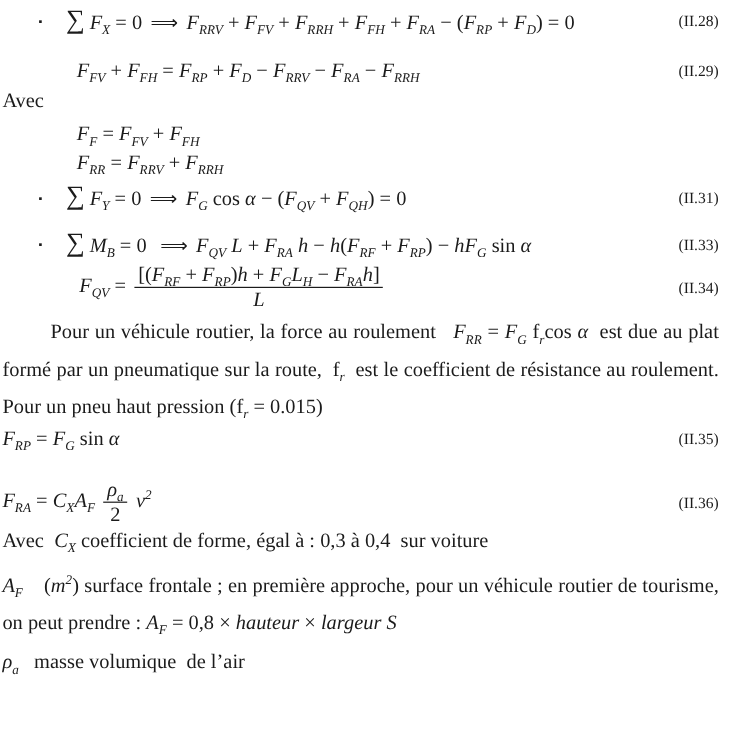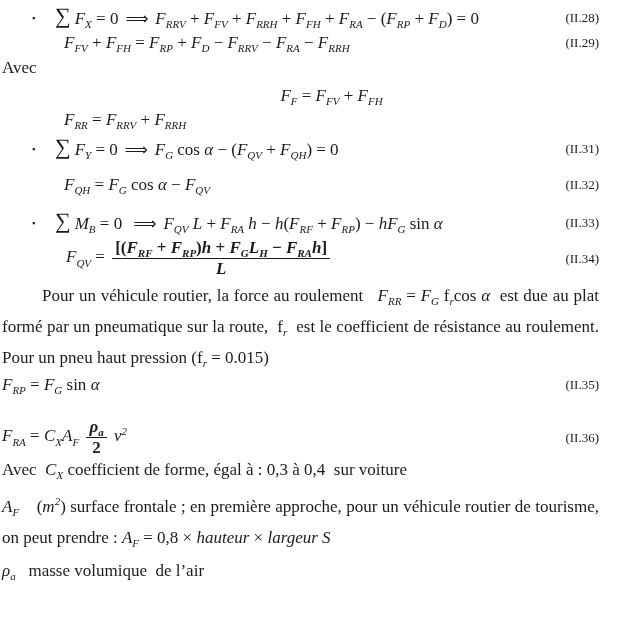--- a/index.html
+++ b/index.html
@@ -10,37 +10,37 @@
   .content{flex:0 1 auto;}
   .eqnum{margin-left:auto;font-size:13px;white-space:nowrap;padding-left:8px;}
   
   .mt{font-style:normal;}
   .mi{font-style:italic;}
   sub.ms{font-style:italic;font-size:11px;line-height:0;}
   sup.mp{font-style:italic;font-size:11px;line-height:0;}
   .msum{font-size:22px;font-style:normal;margin-right:4px;position:relative;top:-1px;}
   .marr{font-family:"DejaVu Sans",sans-serif;margin:0 7px;font-size:16px;}
   .bullet{display:inline-block;width:23px;font-size:9px;vertical-align:middle;}
-  .frac{display:inline-flex;flex-direction:column;align-items:center;vertical-align:middle;margin:0 3px;font-weight:bold;}
+  .frac{display:inline-flex;flex-direction:column;align-items:center;vertical-align:middle;margin:0 3px;}
   .fr-num{line-height:20px;padding:0 3px;white-space:nowrap;}
   .fr-den{line-height:20px;border-top:1px solid #1b1b1b;align-self:stretch;text-align:center;}
   
   .kind-bullet-eq{padding-left:30px;}
   .kind-eq{padding-left:62px;}
   .kind-eq-frac{padding-left:64px;gap:24px;}
   .kind-eq-left{padding-left:0;}
   .kind-text{padding-left:0;}
   .kind-text-indent{padding-left:48px;}
   .kind-para{display:block;text-align:justify;line-height:31px;font-size:17px;}
   
   .row-0{margin-top:5px;}
-  .row-1{margin-top:0;}
+  .row-1{margin-top:16px;}
   .row-2{margin-top:0;}
   .row-3{margin-top:1px;}
-  .row-4{margin-top:4px;justify-content:center;}
+  .row-4{margin-top:4px;}
   .row-5{margin-top:0;}
   .row-6{margin-top:4px;}
   .row-7{margin-top:11px;}
   .row-8{margin-top:13px;}
   .row-9{margin-top:2px;}
   .row-10{margin-top:1px;text-indent:40px;}
   .row-11{margin-top:0;gap:45px;}
   .row-12{margin-top:0;}
   .row-13{margin-top:20px;}
   .row-14{margin-top:0;}
@@ -68,24 +68,20 @@
         <span class="content"><span class="mi">F</span><sub class="ms">F</sub><span class="mt"> = </span><span class="mi">F</span><sub class="ms">FV</sub><span class="mt"> + </span><span class="mi">F</span><sub class="ms">FH</sub></span>
       </div>
       <div class="row kind-eq row-5">
         <span class="content"><span class="mi">F</span><sub class="ms">RR</sub><span class="mt"> = </span><span class="mi">F</span><sub class="ms">RRV</sub><span class="mt"> + </span><span class="mi">F</span><sub class="ms">RRH</sub></span>
       </div>
       <div class="row kind-bullet-eq row-6">
         <span class="bullet">▪</span>
         <span class="content"><span class="msum">∑</span><span class="mi">F</span><sub class="ms">Y</sub><span class="mt"> = 0</span><span class="marr">⟹</span><span class="mi">F</span><sub class="ms">G</sub><span class="mt"> cos </span><span class="mi">α</span><span class="mt"> − (</span><span class="mi">F</span><sub class="ms">QV</sub><span class="mt"> + </span><span class="mi">F</span><sub class="ms">QH</sub><span class="mt">) = 0</span></span>
         <span class="eqnum">(II.31)</span>
       </div>
-      <div class="row kind-eq row-7">
-        <span class="content"><span class="mi">F</span><sub class="ms">QH</sub><span class="mt"> = </span><span class="mi">F</span><sub class="ms">G</sub><span class="mt"> cos </span><span class="mi">α</span><span class="mt"> − </span><span class="mi">F</span><sub class="ms">QV</sub></span>
-        <span class="eqnum">(II.32)</span>
-      </div>
       <div class="row kind-bullet-eq row-8">
         <span class="bullet">▪</span>
         <span class="content"><span class="msum">∑</span><span class="mi">M</span><sub class="ms">B</sub><span class="mt"> = 0 </span><span class="marr">⟹</span><span class="mi">F</span><sub class="ms">QV</sub><span class="mt"> </span><span class="mi">L</span><span class="mt"> + </span><span class="mi">F</span><sub class="ms">RA</sub><span class="mt"> </span><span class="mi">h</span><span class="mt"> − </span><span class="mi">h</span><span class="mt">(</span><span class="mi">F</span><sub class="ms">RF</sub><span class="mt"> + </span><span class="mi">F</span><sub class="ms">RP</sub><span class="mt">) − </span><span class="mi">h</span><span class="mi">F</span><sub class="ms">G</sub><span class="mt"> sin </span><span class="mi">α</span></span>
         <span class="eqnum">(II.33)</span>
       </div>
       <div class="row kind-eq-frac row-9">
         <span class="content"><span class="mi">F</span><sub class="ms">QV</sub><span class="mt"> = </span><span class="frac">
             <span class="fr-num"><span class="mt">[(</span><span class="mi">F</span><sub class="ms">RF</sub><span class="mt"> + </span><span class="mi">F</span><sub class="ms">RP</sub><span class="mt">)</span><span class="mi">h</span><span class="mt"> + </span><span class="mi">F</span><sub class="ms">G</sub><span class="mi">L</span><sub class="ms">H</sub><span class="mt"> − </span><span class="mi">F</span><sub class="ms">RA</sub><span class="mi">h</span><span class="mt">]</span></span>
             <span class="fr-den"><span class="mi">L</span></span>
           </span></span>

